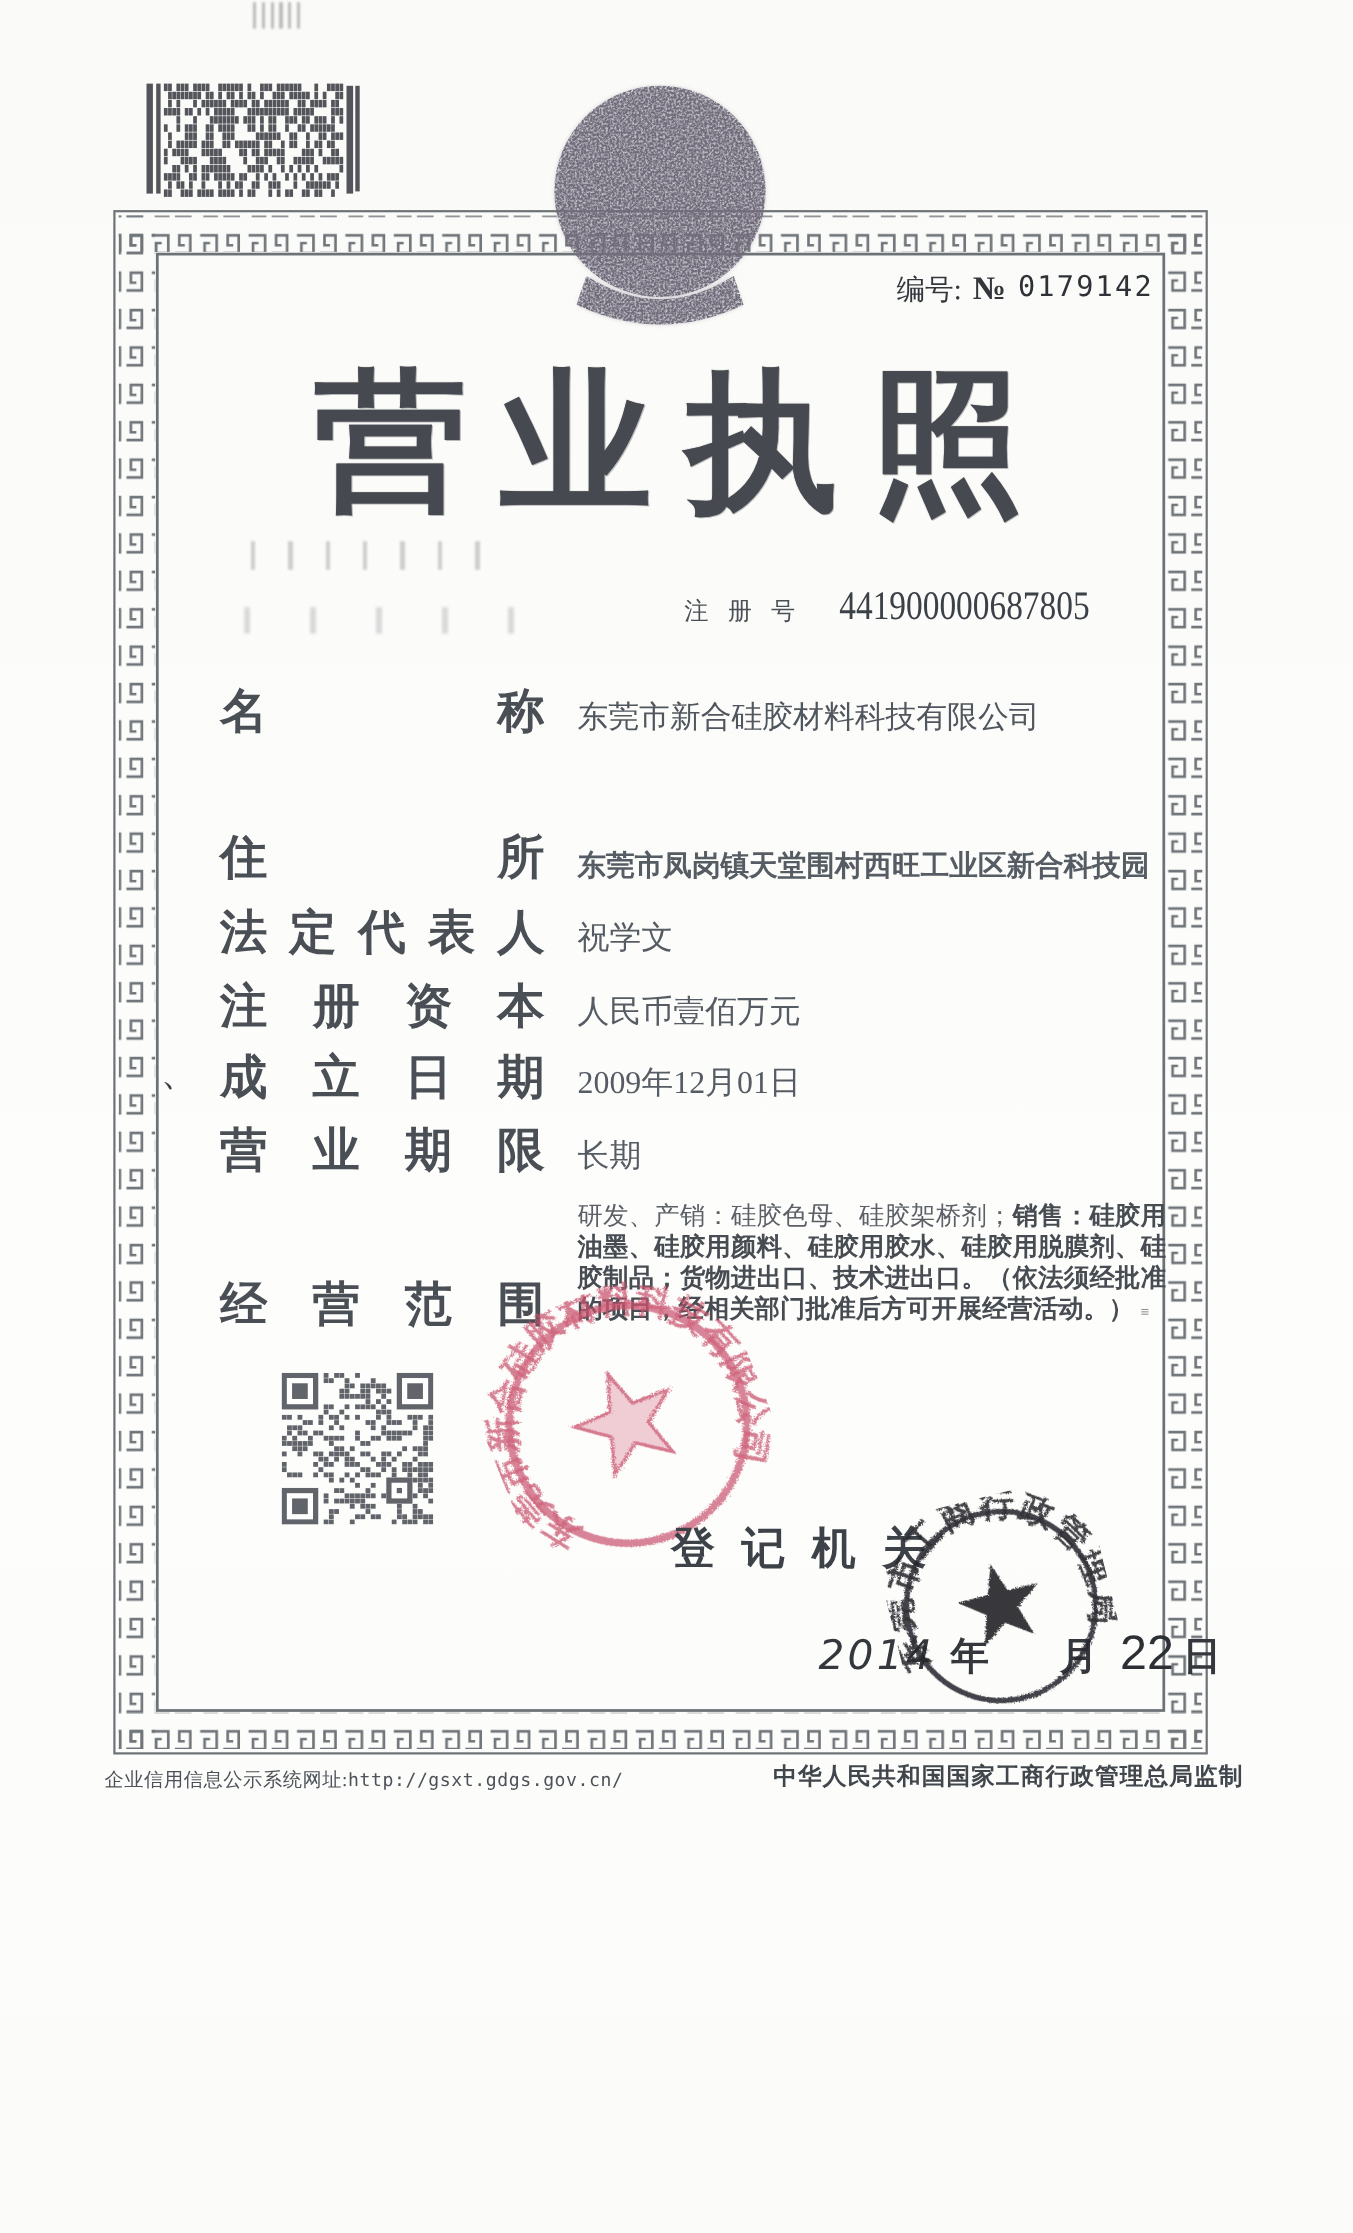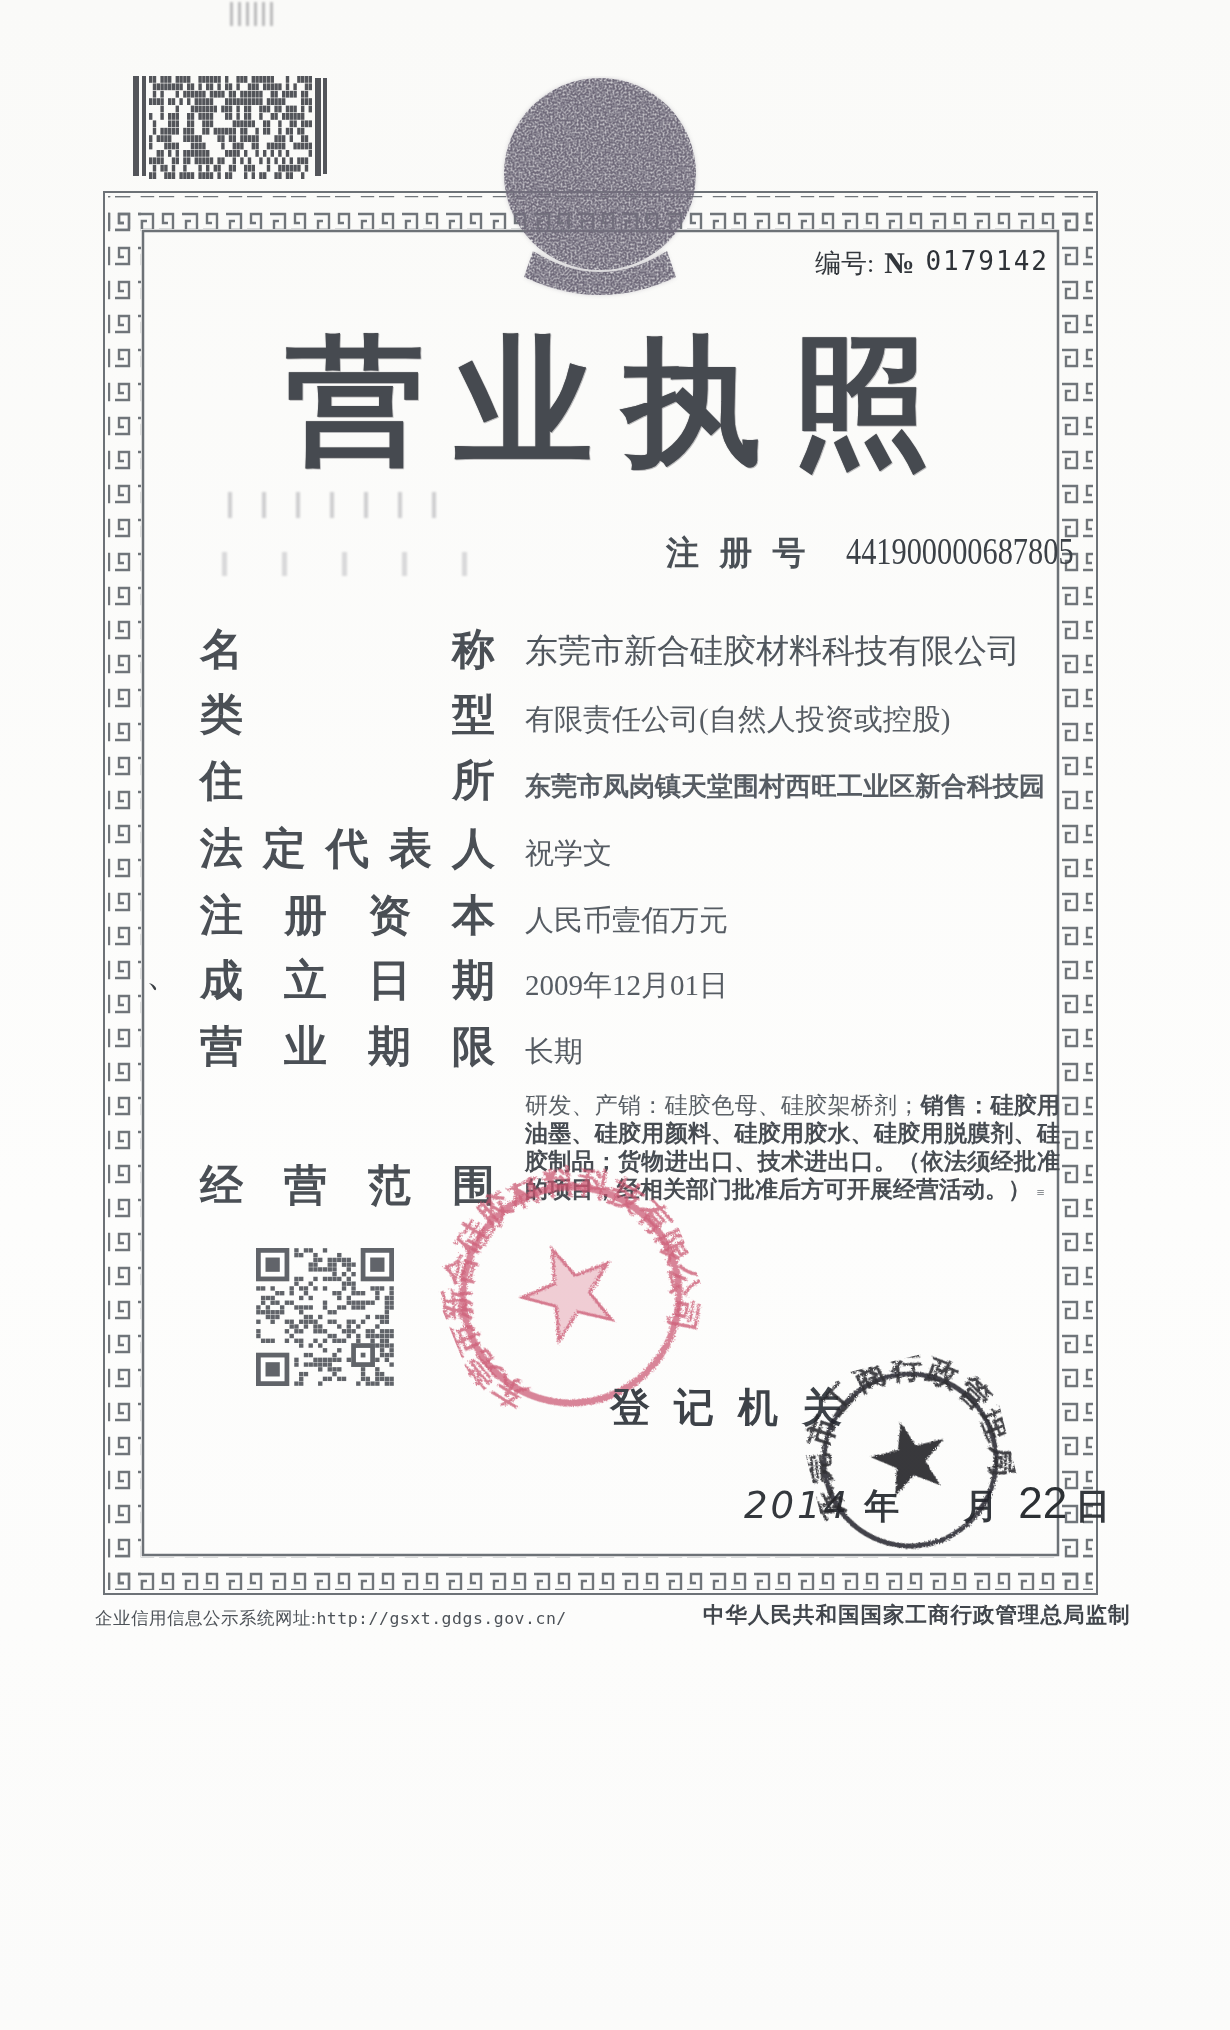--- a/index.html
+++ b/index.html
@@ -20,29 +20,29 @@
   .serial .nosym{font-weight:700;font-size:30px;letter-spacing:1px;}
   .serial .num{font-family:"DejaVu Sans Mono",monospace;font-size:26px;letter-spacing:2px;color:#2e3237;}
 
   
   .title{left:286px;top:330px;width:644px;display:flex;justify-content:space-between;
          font-family:"DejaVu Sans",sans-serif;font-weight:bold;font-size:138px;line-height:1.05;
          color:#43474d;text-shadow:0 0 1px rgba(70,70,75,.8),1px 1px 0 rgba(90,90,95,.35);filter:contrast(.95);}
 
   
   .regrow{left:622px;top:530px;display:flex;align-items:baseline;}
-  .regrow .rlabel{font-size:33px;font-weight:700;color:#4a5056;letter-spacing:6px;margin-left:44px;}
+  .regrow .rlabel{font-size:22px;font-weight:400;color:#4a5056;letter-spacing:6px;}
   .regrow .rval{margin-left:34px;font-size:37px;color:#3c4147;display:inline-block;transform:scaleX(.82);transform-origin:left;letter-spacing:0;}
 
   
   .frow{position:absolute;left:200px;width:860px;display:flex;align-items:flex-end;}
   .flabel{width:295px;flex:0 0 295px;font-size:43px;line-height:1;font-weight:700;color:#4a4f55;
           text-align:justify;text-align-last:justify;}
   .fval{margin-left:30px;padding-top:9px;font-size:29px;line-height:1.15;color:#565c63;}
-  .fval.big{font-size:33px;padding-top:7px;color:#50565d;}
+  .fval.big{font-size:28px;padding-top:7px;color:#50565d;}
   .fval.addr{font-size:26px;padding-top:11px;font-weight:bold;}
   .scopeblock{margin-left:30px;padding-top:2px;width:548px;font-size:23px;line-height:28px;text-align:justify;color:#5a6066;}
   .scopeblock .bold{font-weight:700;color:#474c52;}
   .scopeblock .mark{font-size:14px;color:#6a6f74;letter-spacing:-2px;}
 
   
   .qr{left:256px;top:1248px;opacity:.88;filter:blur(.3px);}
 
   
   .stamp-red{left:446px;top:1170px;transform:rotate(-22deg);opacity:.9;}
@@ -499,24 +499,20 @@
 
   <div class="abs regrow">
     <span class="rlabel">注 册 号</span>
     <span class="rval">441900000687805</span>
   </div>
 
   <div class="frow" style="top:626px">
     <div class="flabel">名称</div>
     <div class="fval big">东莞市新合硅胶材料科技有限公司</div>
   </div>
-  <div class="frow" style="top:693px">
-    <div class="flabel">类型</div>
-    <div class="fval">有限责任公司(自然人投资或控股)</div>
-  </div>
   <div class="frow" style="top:759px">
     <div class="flabel">住所</div>
     <div class="fval addr">东莞市凤岗镇天堂围村西旺工业区新合科技园</div>
   </div>
   <div class="frow" style="top:827px">
     <div class="flabel">法定代表人</div>
     <div class="fval">祝学文</div>
   </div>
   <div class="frow" style="top:894px">
     <div class="flabel">注册资本</div>

